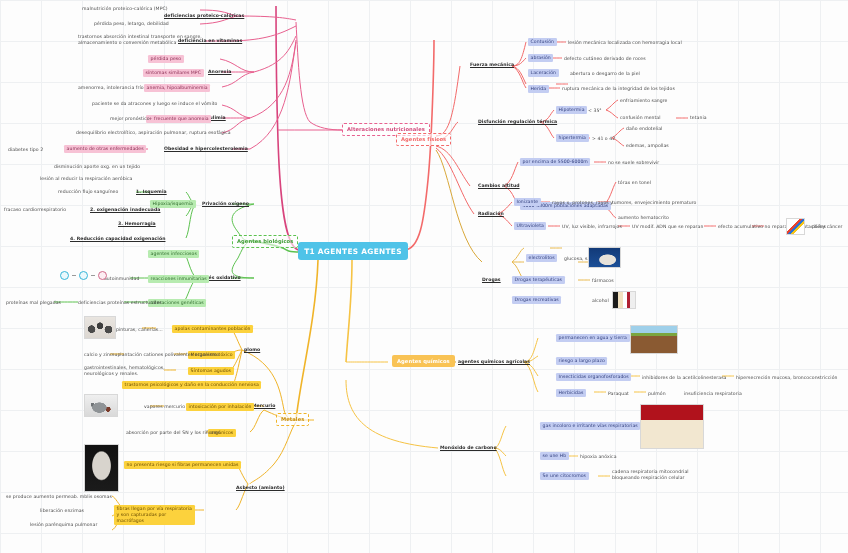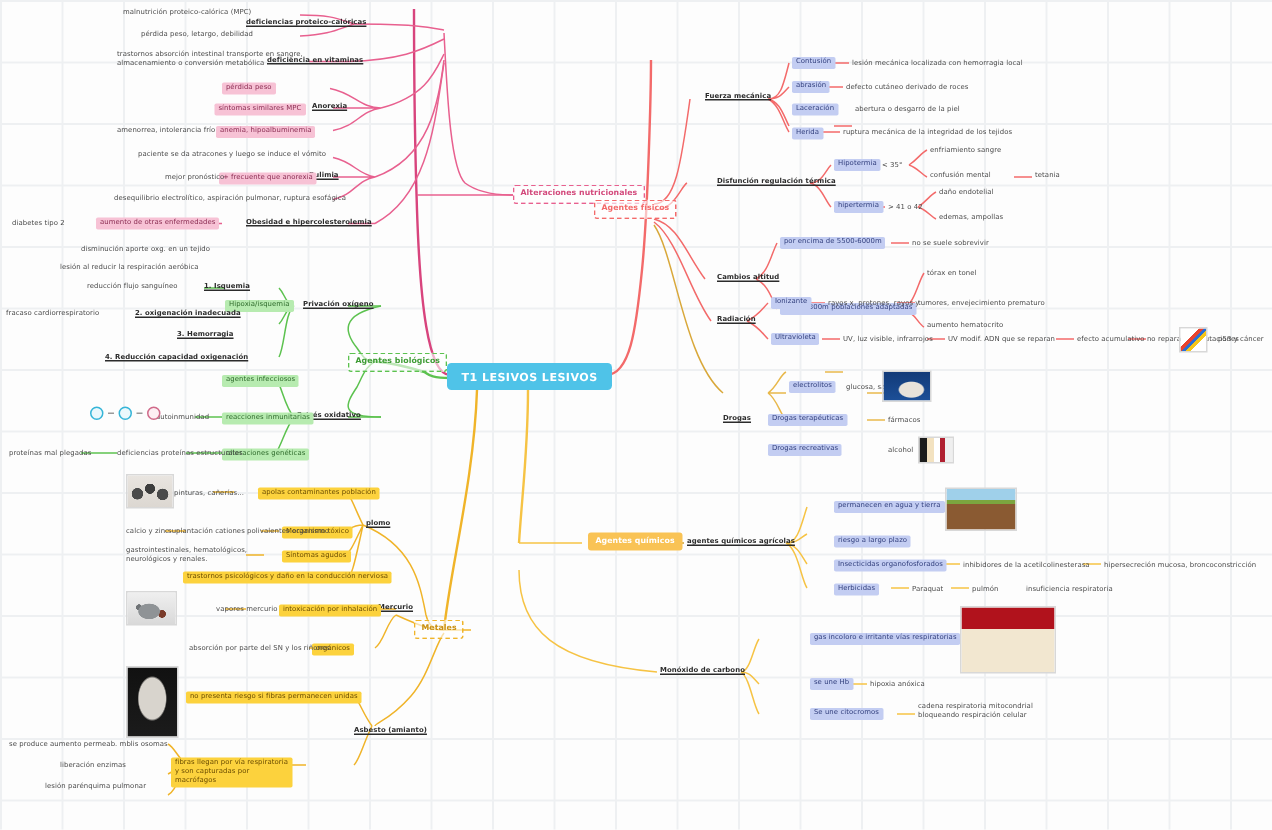--- a/index.html
+++ b/index.html
@@ -171,21 +171,21 @@
     <path d="M264 406 C 258 406 256 406 250 406 M264 410 C 258 414 256 428 250 432" stroke="#f0b429"></path>
     <path d="M202 406 C 196 406 194 406 190 406 M218 432 C 212 432 210 432 206 432" stroke="#f0b429"></path>
     <path d="M164 406 C 158 406 156 406 150 406" stroke="#f0b429"></path>
 
     <path d="M248 484 C 242 476 240 468 236 464 M248 484 C 242 496 240 506 236 510" stroke="#f0b429"></path>
     <path d="M202 464 C 196 464 194 464 190 464 M204 510 C 198 510 196 510 192 510" stroke="#f0b429"></path>
     <path d="M124 510 C 118 504 116 498 112 496 M124 510 C 118 512 116 514 112 516 M124 510 C 118 522 116 528 112 530" stroke="#f0b429"></path>
   </g>
 </svg>
 
-<div id="center">T1 LESIVOS LESIVOS</div>
+<div id="center">T1 AGENTES AGENTES</div>
 
 <div class="n mb mb-pink" style="left:342px;top:123px;">Alteraciones nutricionales</div>
 
 <div class="n b" style="left:164px;top:13px;">deficiencias proteico-calóricas</div>
 <div class="n plain" style="left:82px;top:6px;">malnutrición proteico-calórica (MPC)</div>
 <div class="n plain" style="left:94px;top:21px;">pérdida peso, letargo, debilidad</div>
 
 <div class="n b" style="left:178px;top:38px;">deficiencia en vitaminas</div>
 <div class="n plain" style="left:78px;top:34px;width:126px;">trastornos absorción intestinal transporte en sangre, almacenamiento o conversión metabólica</div>
 

